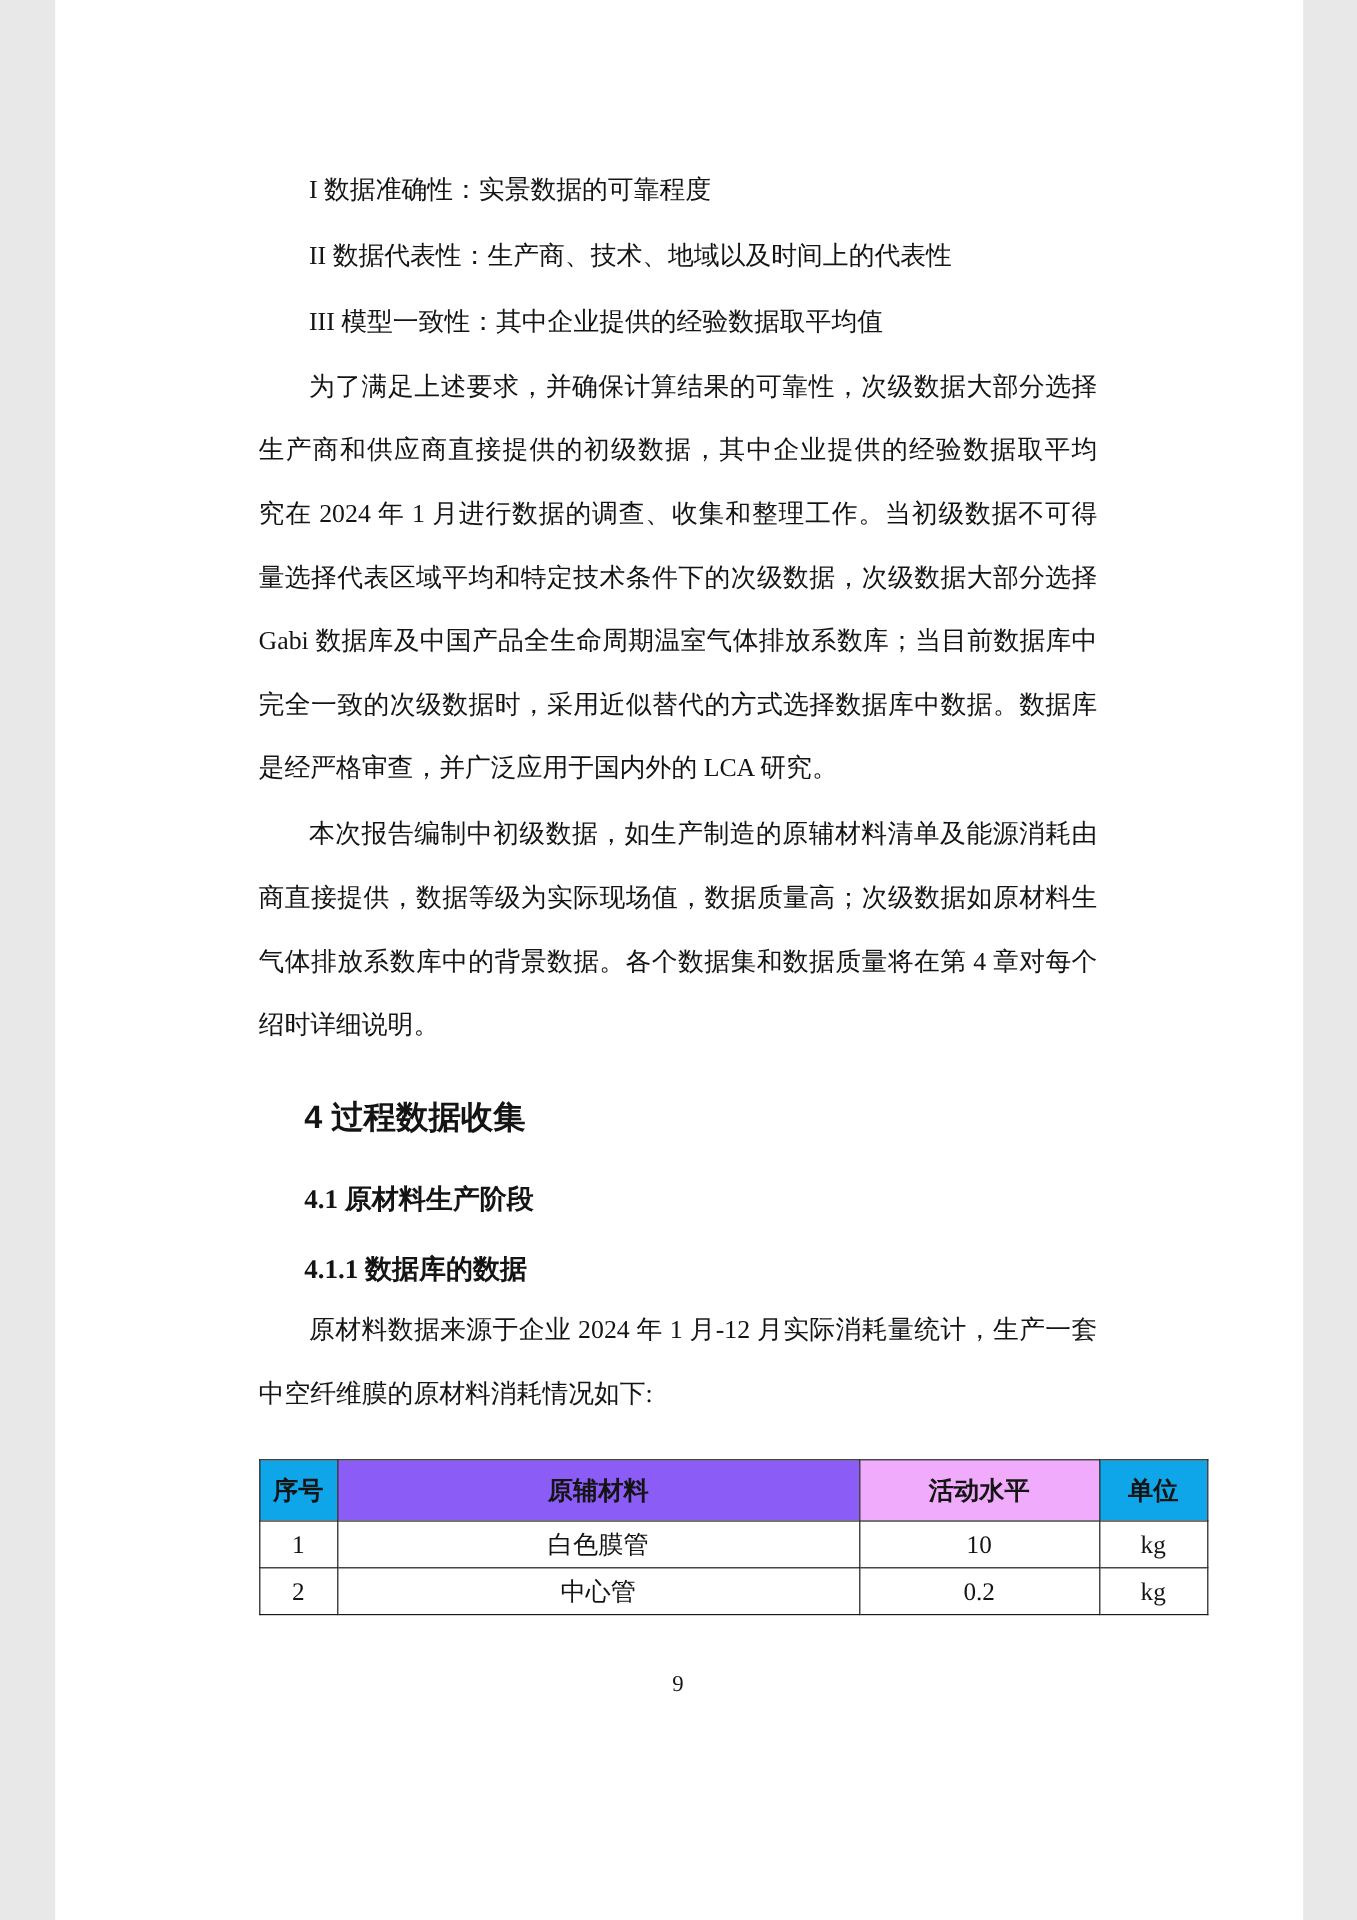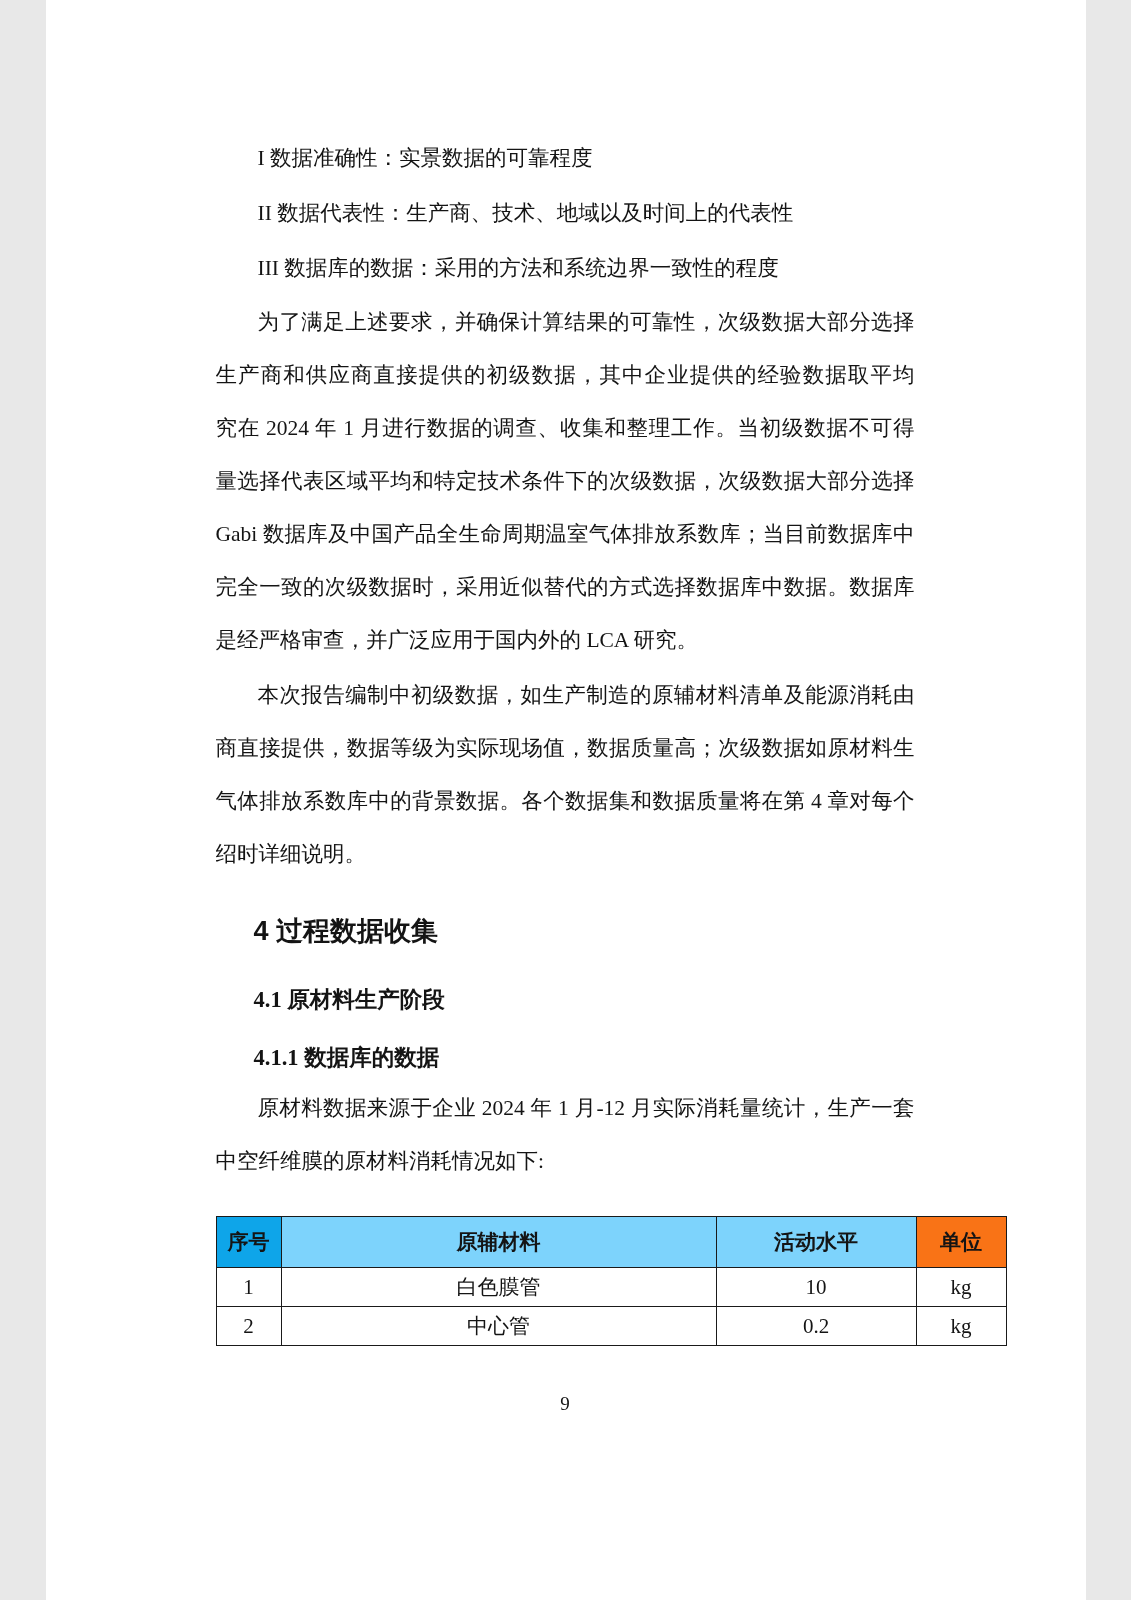--- a/index.html
+++ b/index.html
@@ -96,21 +96,21 @@
   }
 </style>
 </head>
 <body>
 
 <div class="page">
   <div class="content">
 
     <div class="line list-line indent">I 数据准确性：实景数据的可靠程度</div>
     <div class="line list-line indent">II 数据代表性：生产商、技术、地域以及时间上的代表性</div>
-    <div class="line list-line indent">III 数据库的数据：采用的方法和系统边界一致性的程度</div>
+    <div class="line list-line indent">III 模型一致性：其中企业提供的经验数据取平均值</div>
 
     <div class="para">
       <div class="line just indent">为了满足上述要求，并确保计算结果的可靠性，次级数据大部分选择来自</div>
       <div class="line just">生产商和供应商直接提供的初级数据，其中企业提供的经验数据取平均值，本研</div>
       <div class="line just">究在 2024 年 1 月进行数据的调查、收集和整理工作。当初级数据不可得时，尽</div>
       <div class="line just">量选择代表区域平均和特定技术条件下的次级数据，次级数据大部分选择来自</div>
       <div class="line just">Gabi 数据库及中国产品全生命周期温室气体排放系数库；当目前数据库中没有</div>
       <div class="line just">完全一致的次级数据时，采用近似替代的方式选择数据库中数据。数据库的数据</div>
       <div class="line">是经严格审查，并广泛应用于国内外的 LCA 研究。</div>
     </div>
@@ -135,23 +135,23 @@
     <table class="data">
       <colgroup>
           <col class="c0">
           <col class="c1">
           <col class="c2">
           <col class="c3">
         </colgroup>
       <thead>
         <tr>
           <th style="background: #0ea5e9;">序号</th>
-          <th style="background: #7dd3fc;">原辅材料</th>
-          <th style="background: #7dd3fc;">活动水平</th>
-          <th style="background: #f97316;">单位</th>
+          <th style="background: #8b5cf6;">原辅材料</th>
+          <th style="background: #f0abfc;">活动水平</th>
+          <th style="background: #0ea5e9;">单位</th>
         </tr>
       </thead>
       <tbody>
         <tr>
           <td>1</td>
           <td>白色膜管</td>
           <td>10</td>
           <td>kg</td>
         </tr>
         <tr>

